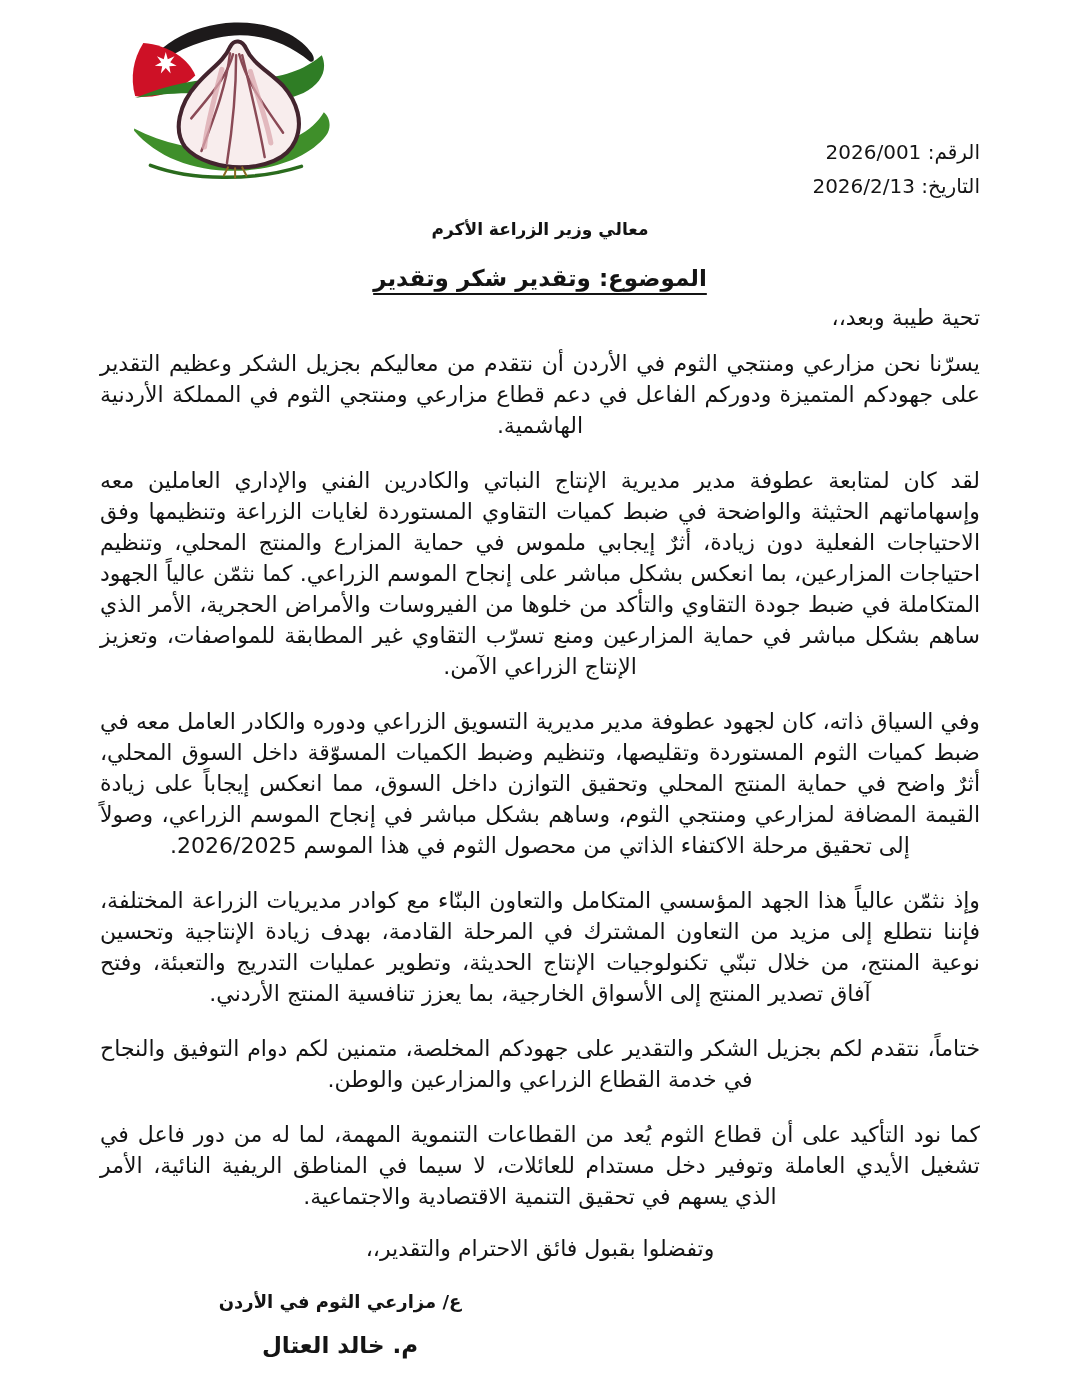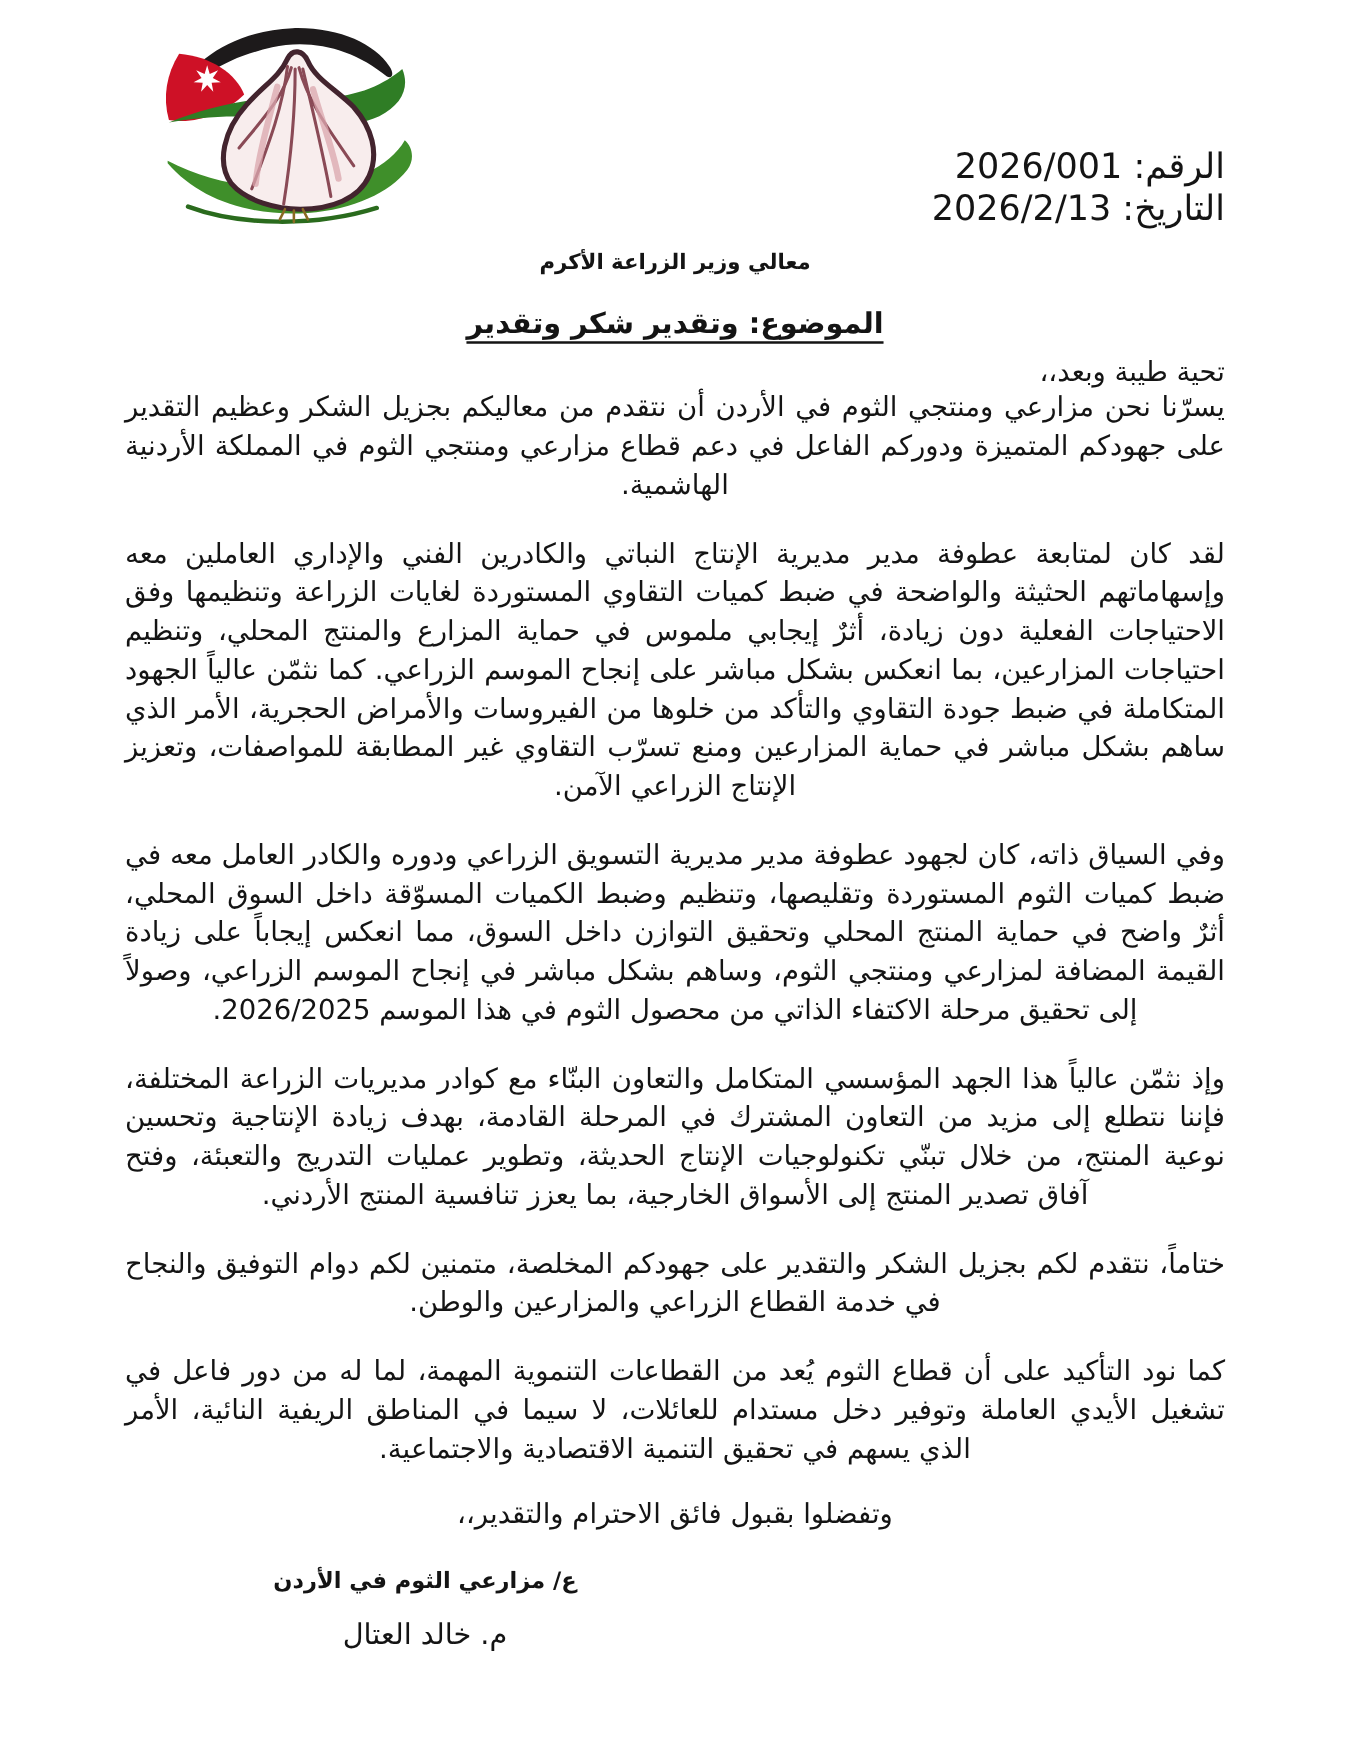--- a/index.html
+++ b/index.html
@@ -23,22 +23,23 @@
   .content {
     position: absolute;
     top: 0;
     left: 100px;
     width: 880px;
     direction: rtl;
   }
   .meta {
     padding-top: 116px;
     text-align: right;
-    font-size: 28px;
+    font-size: 20px;
     line-height: 34px;
+    margin-top: 19px;
   }
   .meta div { white-space: nowrap; }
   .recipient {
     margin-top: 16px;
     font-weight: bold;
     font-size: 17px;
     text-align: center;
   }
   .subject {
     margin-top: 26px;
@@ -56,34 +57,34 @@
     font-size: 22px;
     text-align: right;
   }
   p.body-par {
     margin: 0 0 24px 0;
     font-size: 22px;
     line-height: 31px;
     text-align: justify;
     text-align-last: center;
   }
-  p.body-par:first-of-type { }
+  p.body-par:first-of-type { margin-top: 18px; }
   .closing {
     margin: 4px 0 0 0;
     text-align: center;
     font-size: 22px;
   }
   .signature {
     margin-top: 30px;
     margin-right: 460px;
     width: 360px;
     text-align: center;
   }
   .sig-org { font-weight: bold; font-size: 18px; }
-  .sig-name { font-weight: normal; font-size: 23px; margin-top: 20px; }
+  .sig-name { font-weight: bold; font-size: 23px; margin-top: 20px; }
 </style>
 </head>
 <body>
 
 <div class="page">
 
   <svg class="logo" viewBox="0 0 200 160" aria-hidden="true">
 
     <path d="M10,62 C24,30 60,8 104,6 C140,5 168,18 180,36 C184,42 182,46 178,44 C152,22 118,14 88,21 C54,29 28,42 16,70 Z" fill="#1d1a1b"></path>
 

